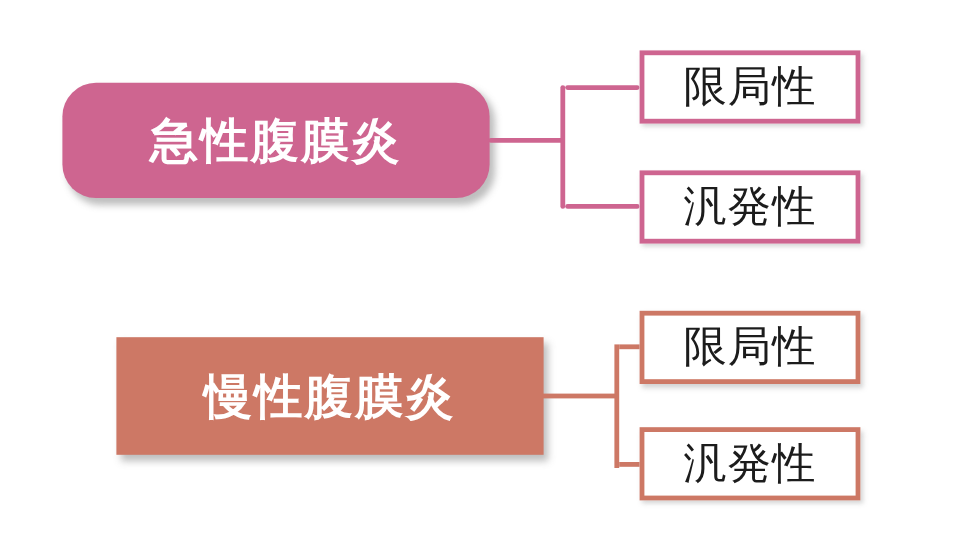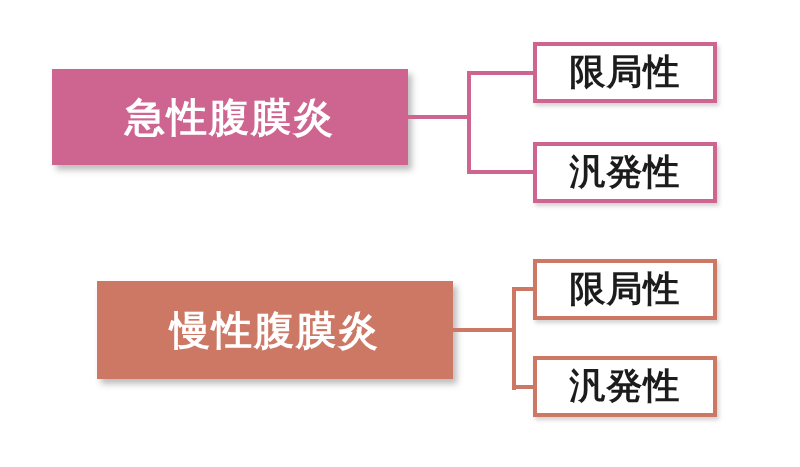--- a/index.html
+++ b/index.html
@@ -30,28 +30,28 @@
   }
   .leaf-node {
     position: absolute;
     box-sizing: border-box;
     background: #ffffff;
     display: flex;
     align-items: center;
     justify-content: center;
     color: var(--leaf-text, #1c1c1c);
     font-size: 36px;
-    font-weight: 700;
+    font-weight: 400;
     letter-spacing: 1px;
     box-shadow: 2px 3px 4px rgba(130, 130, 130, 0.35);
   }
   .line { position: absolute; }
 
   
-  .acute-fill   { background: var(--acute, #CE6590); }
+  .acute-fill   { background: var(--acute, #CE6590); border-radius: 28px; }
   .acute-border { border: 4px solid var(--acute, #CE6590); }
 
   .ga-main { left: 52px;  top: 69px;  width: 356px; height: 96px; }
   .ga-stem { left: 407px; top: 115px; width: 63px;  height: 4px; }
   .ga-vert { left: 467px; top: 71px;  width: 4px;   height: 103px; }
   .ga-b1   { left: 471px; top: 71px;  width: 62px;  height: 4px; }
   .ga-b2   { left: 471px; top: 170px; width: 62px;  height: 4px; }
   .ga-l1   { left: 533px; top: 42px;  width: 184px; height: 61px; }
   .ga-l2   { left: 533px; top: 142px; width: 184px; height: 61px; }
 

